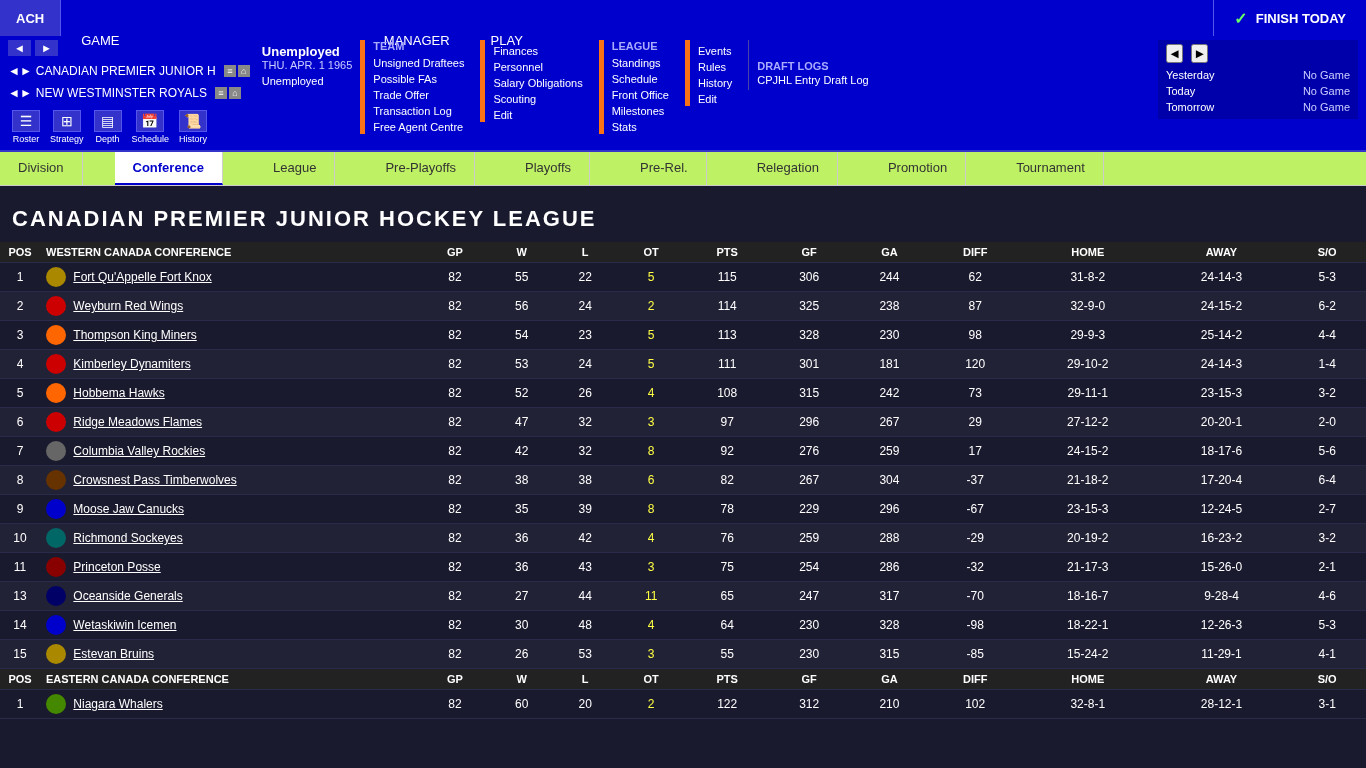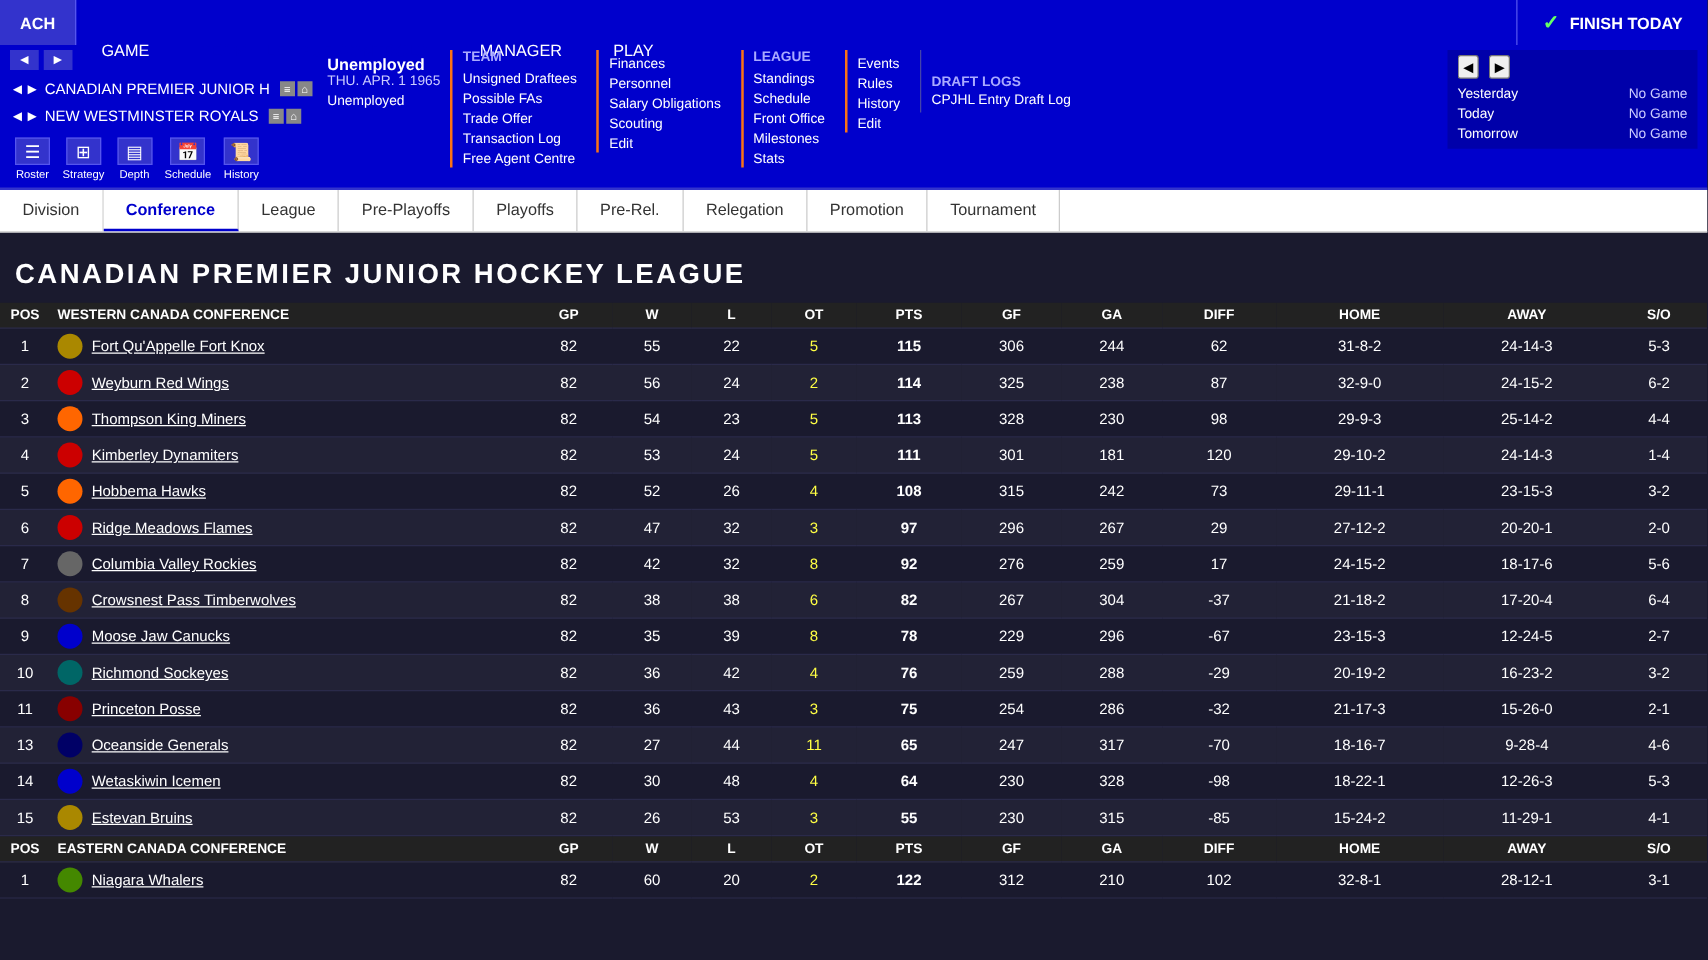--- a/index.html
+++ b/index.html
@@ -17,46 +17,46 @@
     
     #menu-area { background: #0000cc; border-bottom: 2px solid #3333cc; padding: 4px 8px; display: flex; align-items: flex-start; gap: 8px; min-height: 100px; }
     .menu-left { display: flex; flex-direction: column; gap: 4px; min-width: 200px; }
     .menu-nav { display: flex; gap: 4px; margin-bottom: 2px; }
     .menu-nav button { background: #3333cc; color: #fff; border: none; padding: 2px 6px; cursor: pointer; font-size: 11px; }
     .menu-league-item { display: flex; align-items: center; gap: 4px; color: #fff; font-size: 12px; padding: 2px 0; }
     .menu-icons-grid { display: flex; gap: 2px; margin-top: 2px; }
     .menu-icon-btn { display: flex; flex-direction: column; align-items: center; cursor: pointer; color: #fff; font-size: 9px; padding: 2px 4px; }
     .menu-icon-btn .icon-box { width: 28px; height: 22px; background: #3333cc; border: 1px solid #5555ee; display: flex; align-items: center; justify-content: center; font-size: 14px; margin-bottom: 2px; }
 
-    .menu-section { display: flex; flex-direction: column; gap: 2px; padding: 0 8px; border-left: 2px solid #f97316; }
+    .menu-section { display: flex; flex-direction: column; gap: 2px; padding: 0 8px; border-left: 5px solid #f97316; }
     .menu-section-title { color: #aaaaff; font-size: 11px; font-weight: bold; margin-bottom: 2px; }
     .menu-section a { color: #fff; text-decoration: none; font-size: 11px; display: block; padding: 1px 0; cursor: pointer; }
 
     .user-info { color: #fff; font-size: 11px; padding: 4px 0 0 4px; }
     .user-info .unemployed { font-size: 13px; font-weight: bold; }
     .user-info .date { font-size: 11px; color: #ccccff; }
 
     
-    #sub-nav { display: flex; background: #ffffff; border-bottom: 1px solid #ccc; }
+    #sub-nav { display: flex; background: #bef264; border-bottom: 1px solid #ccc; gap: 32px; }
     #sub-nav .sub-tab { padding: 8px 18px; cursor: pointer; font-size: 13px; color: #333; border-right: 1px solid #ccc; }
     #sub-nav .sub-tab.active { background: #fff; color: #0000cc; font-weight: bold; border-bottom: 2px solid #0000cc; }
 
     
     #league-title { padding: 20px 12px 10px 12px; font-size: 22px; font-weight: bold; color: #fff; letter-spacing: 2px; text-transform: uppercase; }
 
     
     #standings-table { width: 100%; border-collapse: collapse; font-size: 12px; }
     #standings-table td { padding: 4px 6px; border-bottom: 1px solid #2a2a4a; color: #fff; }
     #standings-table td.num { text-align: center; }
     #standings-table tr:nth-child(even) { background: rgba(255,255,255,0.04); }
     .conf-header td { background: #222 !important; color: #fff; font-weight: bold; font-size: 11px; padding: 6px 6px; border-bottom: 1px solid #444; }
     .conf-header td.num { text-align: center; }
     .team-logo { width: 20px; height: 20px; display: inline-block; margin-right: 4px; vertical-align: middle; border-radius: 50%; }
     .team-name { vertical-align: middle; text-decoration: underline; }
-    .pts-bold { font-weight: bold; margin-top: 47px; }
+    .pts-bold { font-weight: normal; margin-top: 47px; }
 
     
     .logo-red { background: #cc0000; }
     .logo-blue { background: #0000cc; }
     .logo-orange { background: #ff6600; }
     .logo-teal { background: #006666; }
     .logo-brown { background: #663300; }
     .logo-gray { background: #666666; }
     .logo-darkred { background: #880000; }
     .logo-navy { background: #000066; }

